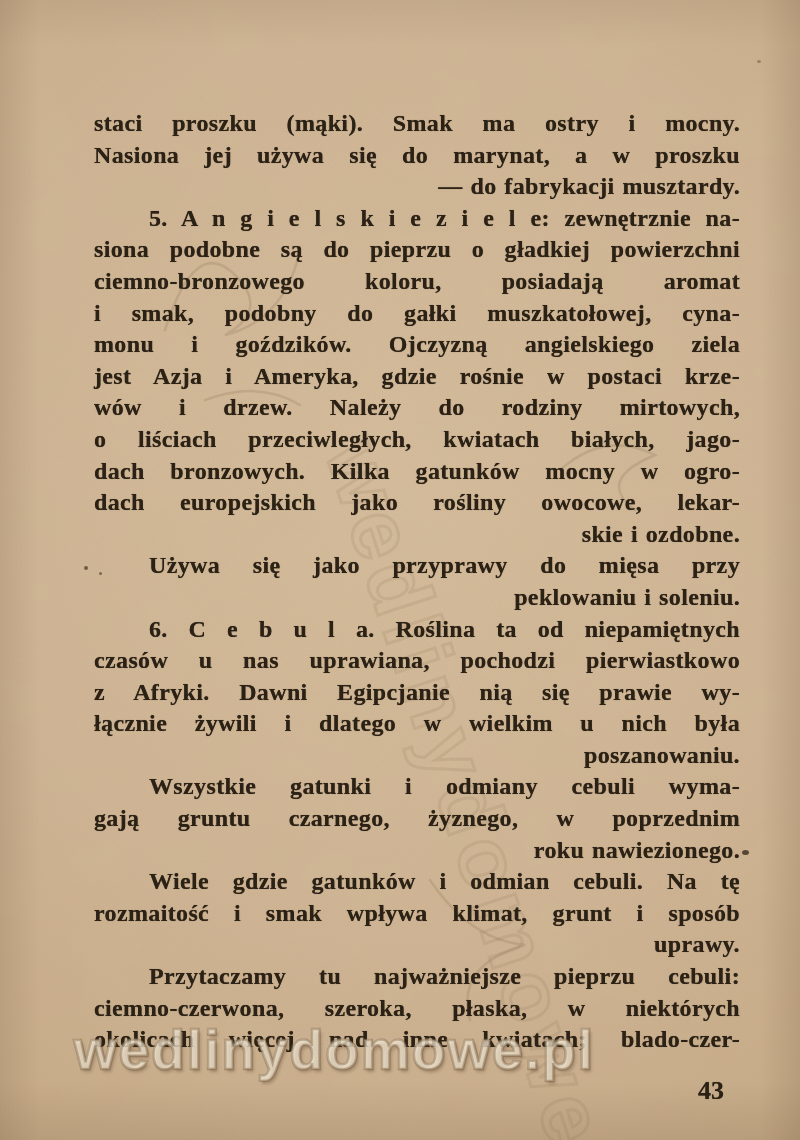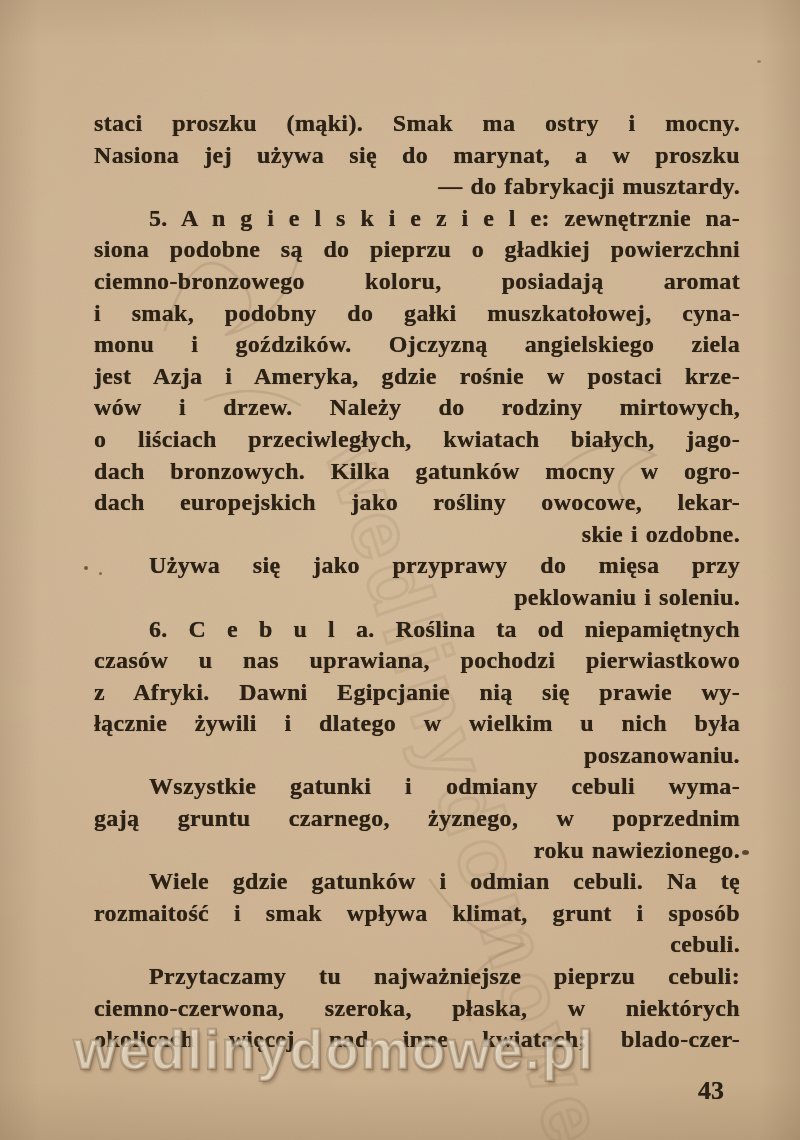--- a/index.html
+++ b/index.html
@@ -158,21 +158,21 @@
         <div class="line">poszanowaniu.</div>
       </div>
       <div>
         <div class="line indent just">Wszystkie gatunki i odmiany cebuli wyma-</div>
         <div class="line just">gają gruntu czarnego, żyznego, w poprzednim</div>
         <div class="line">roku nawiezionego.</div>
       </div>
       <div>
         <div class="line indent just">Wiele gdzie gatunków i odmian cebuli. Na tę</div>
         <div class="line just">rozmaitość i smak wpływa klimat, grunt i sposób</div>
-        <div class="line">cebuli.</div>
+        <div class="line">uprawy.</div>
       </div>
       <div>
         <div class="line indent just">Przytaczamy tu najważniejsze pieprzu cebuli:</div>
         <div class="line just">ciemno-czerwona, szeroka, płaska, w niektórych</div>
         <div class="line just">okolicach więcej nad inne kwiatach; blado-czer-</div>
       </div>
     </div>
 
   <div class="watermark">wedlinydomowe.pl</div>
 

